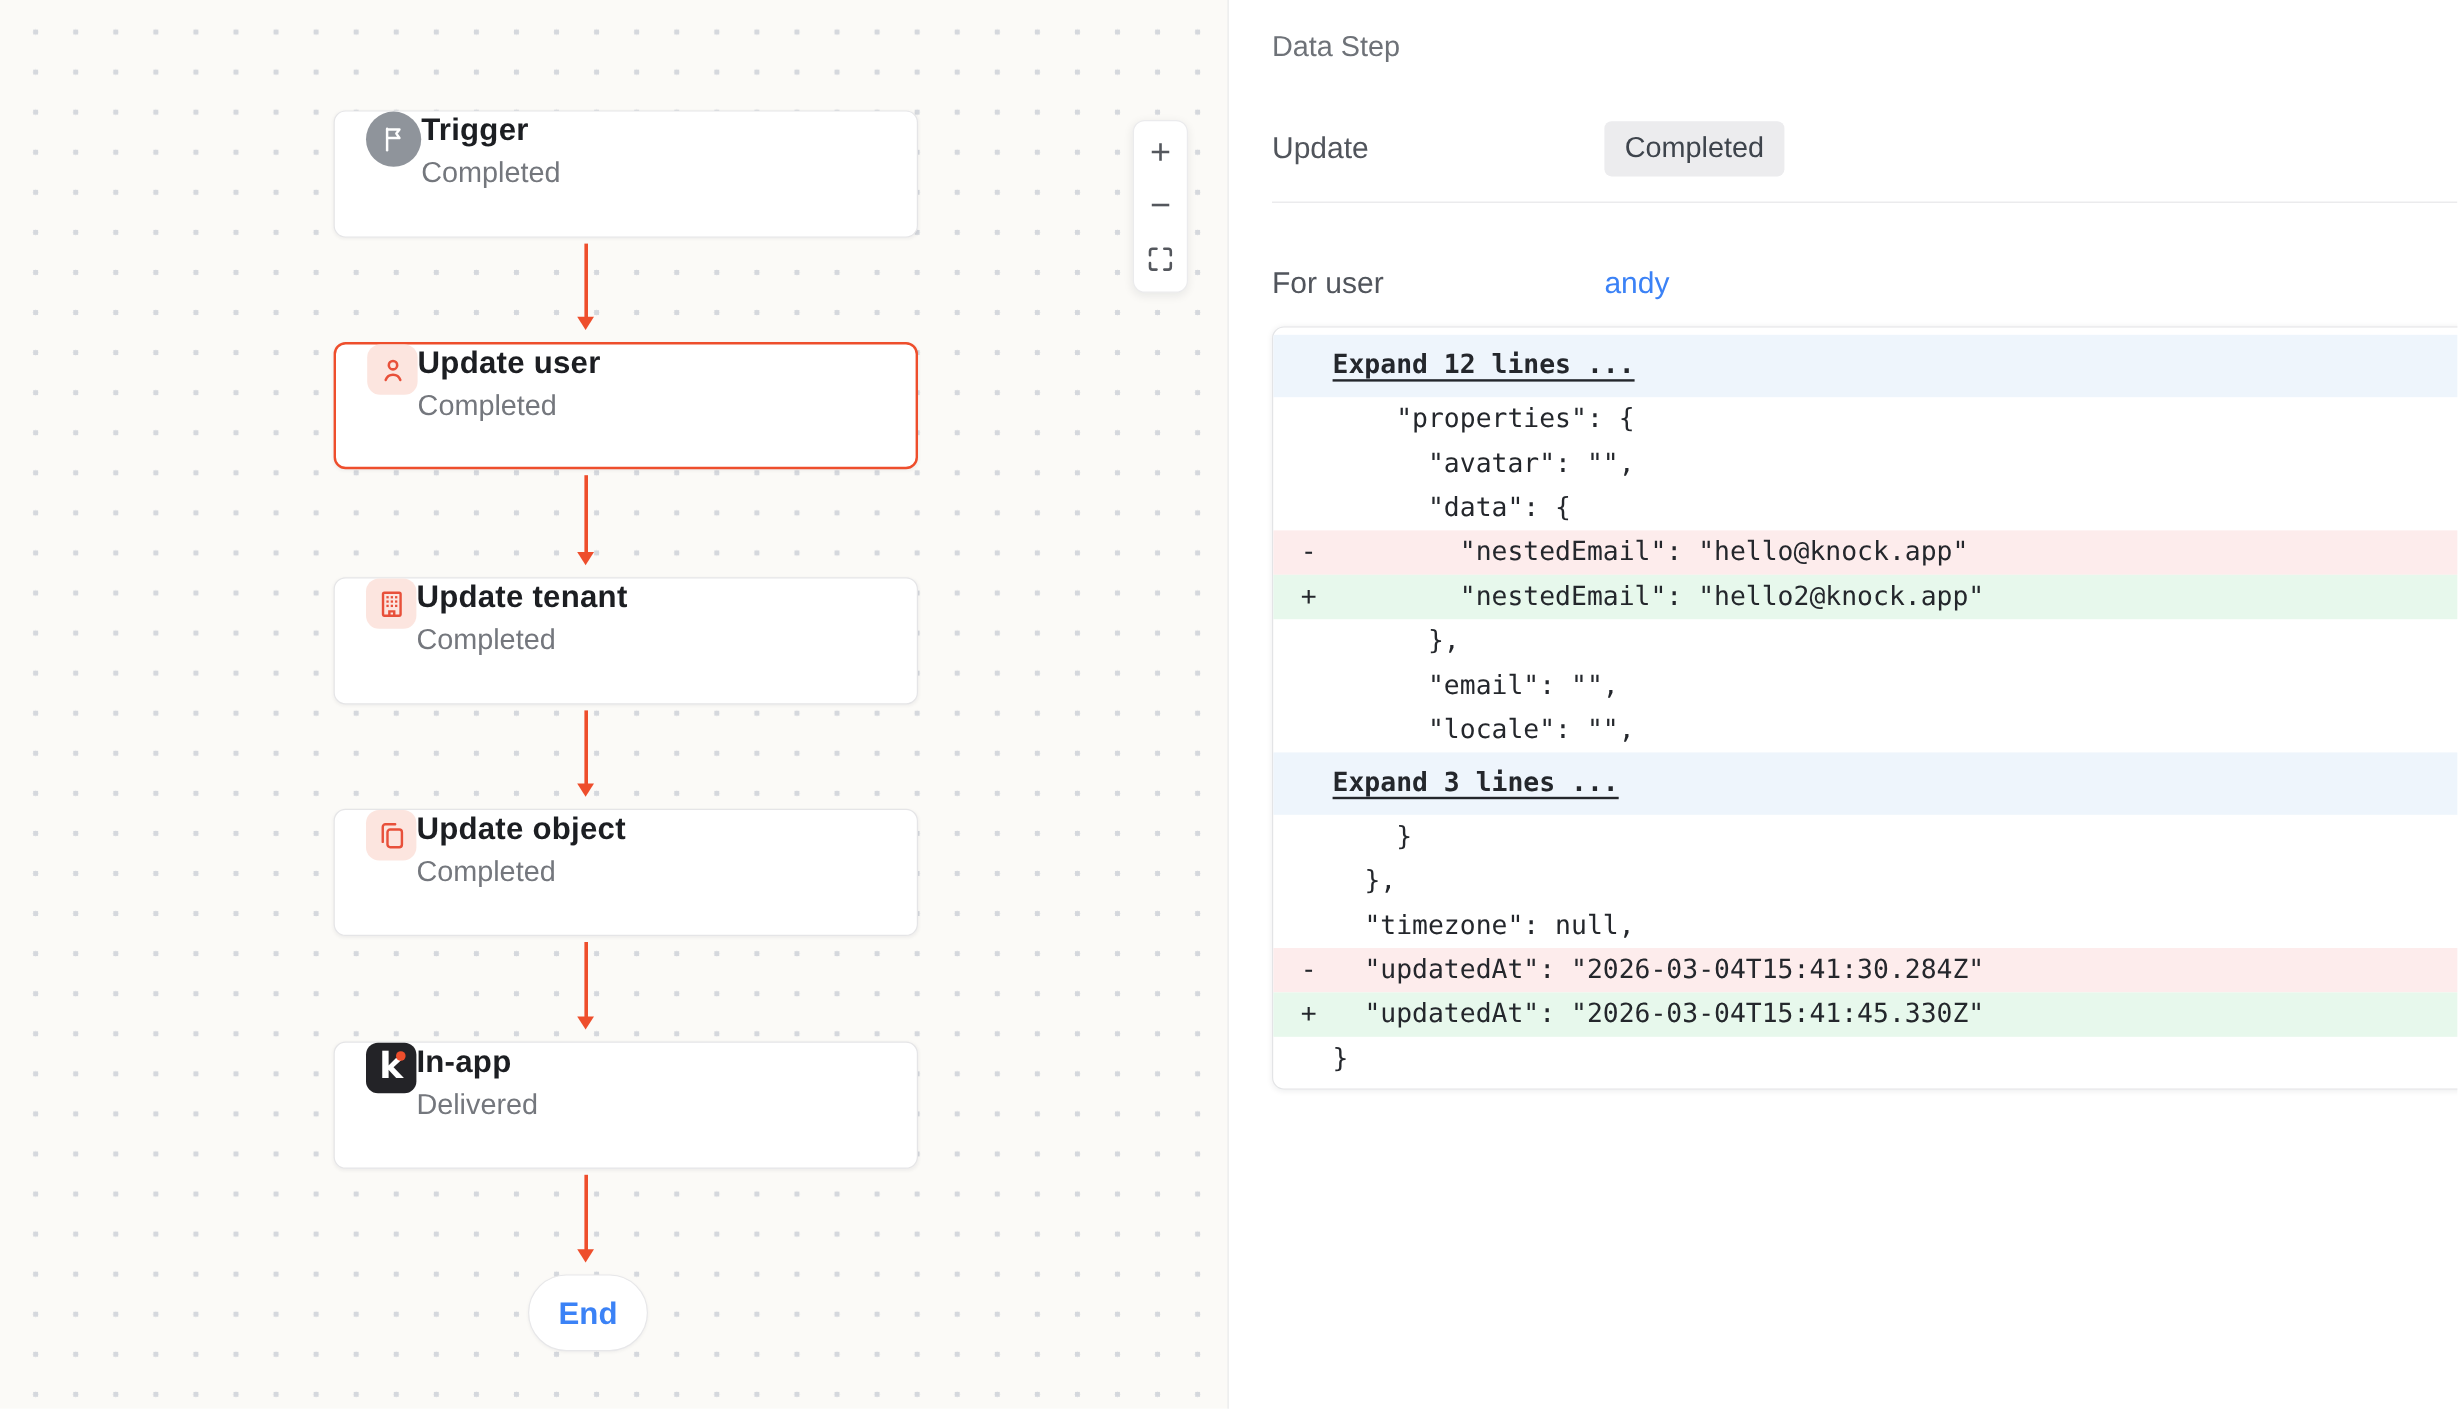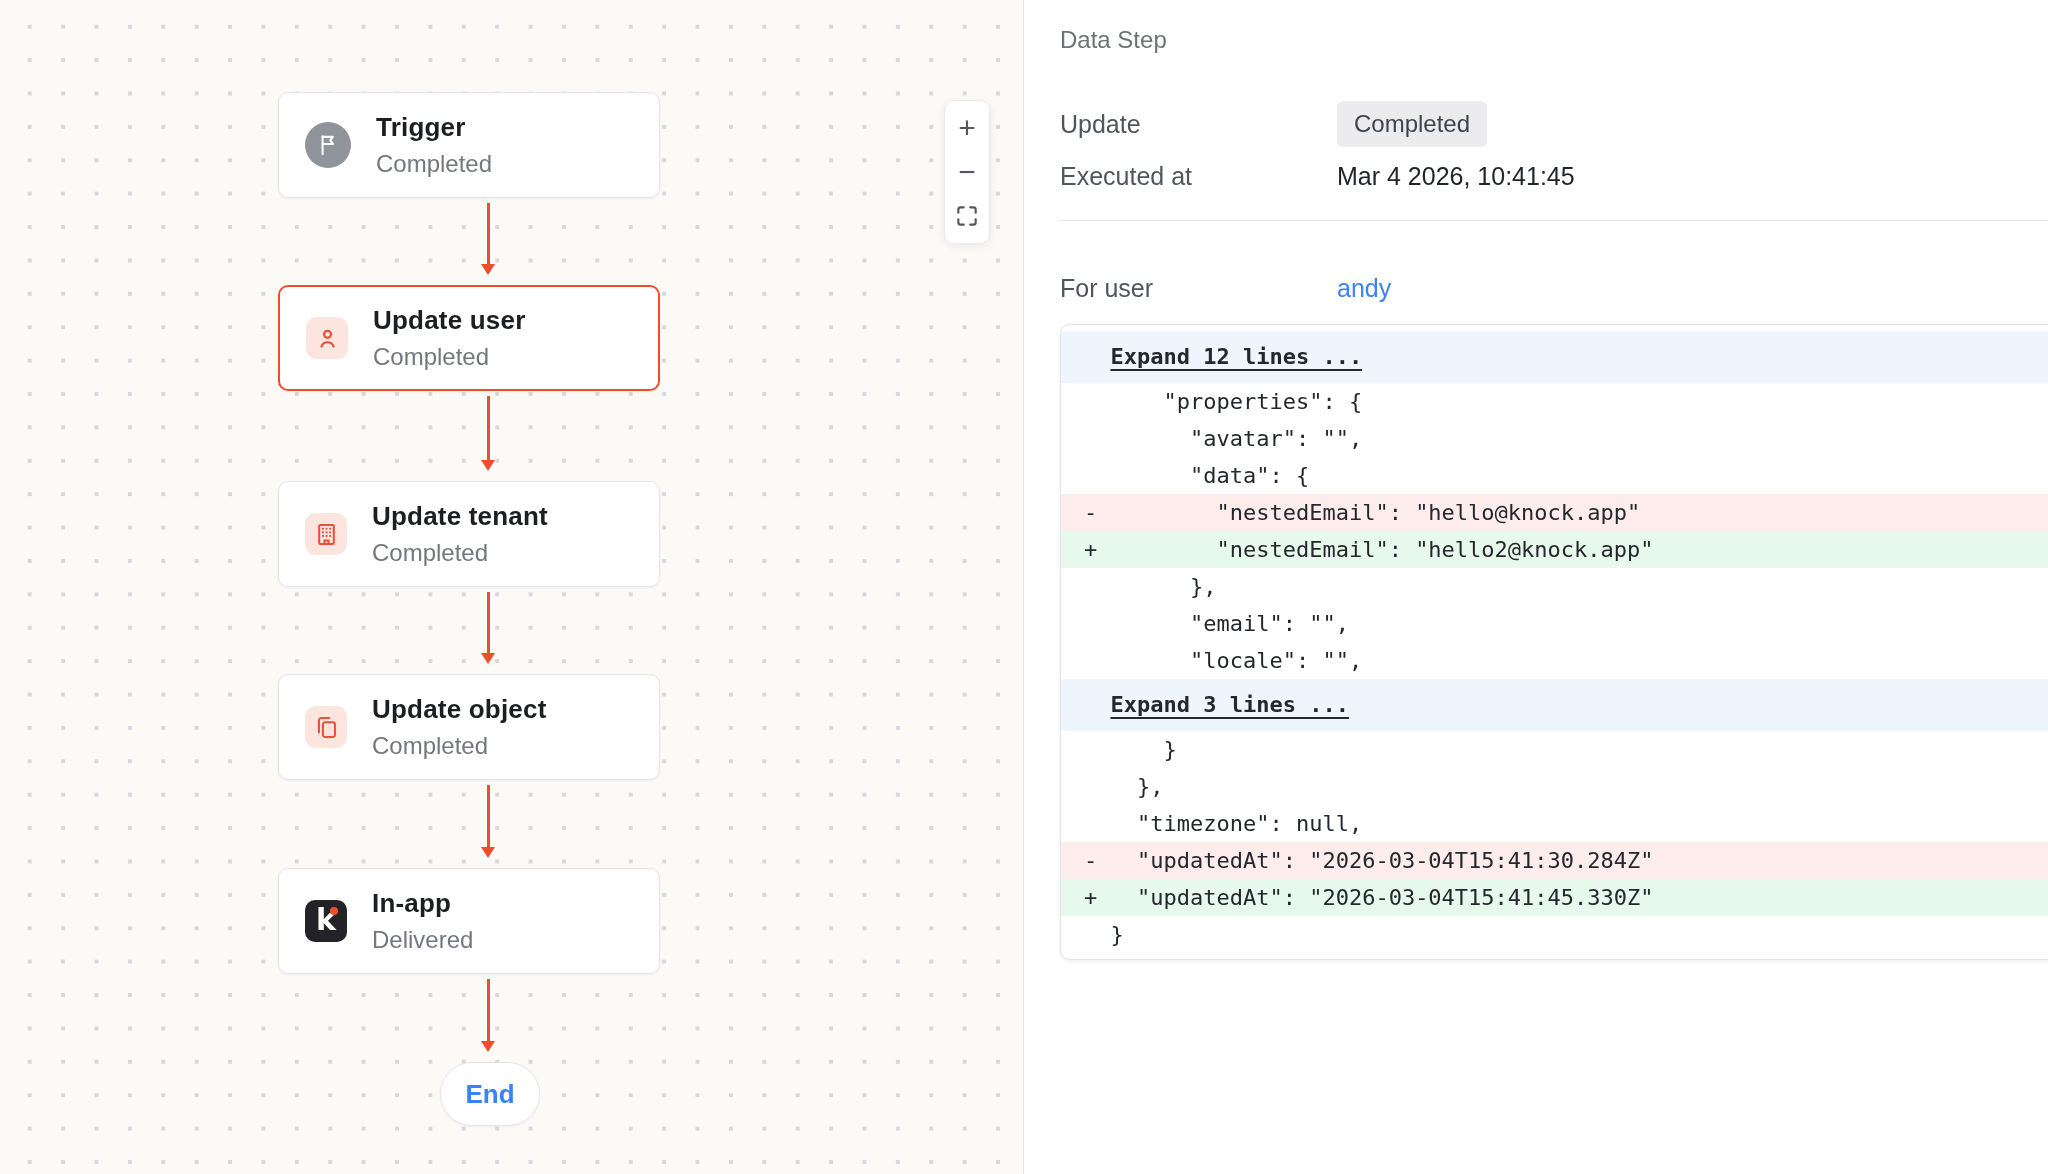--- a/index.html
+++ b/index.html
@@ -9,24 +9,24 @@
   
   .canvas {
     position:relative; width:1024px; height:1174px; flex:0 0 auto;
     background-color:#fbfaf7;
     background-image: radial-gradient(circle, #d5d8dd 2.3px, transparent 2.5px);
     background-size:33.4px 33.4px;
     background-position:13px 10px;
     border-right:1px solid #e5e6e8;
   }
   .node {
-    position:absolute; left:278px; width:382px; height:106px;
+    position:absolute; left:278px; width:487px; height:106px;
     background:#fff; border:1.5px solid #e5e5e7; border-radius:10px;
     box-shadow:0 1px 3px rgba(16,24,40,.05);
-    display:flex; align-items:center; gap:25px; padding:0 26px; cursor:pointer;
+    display:flex; align-items:flex-start; padding:0 26px; cursor:pointer;
   }
   .node.selected { border:2.5px solid #ee4e2c; }
   .node-icon {
     flex:0 0 auto; width:42px; height:42px; border-radius:11px;
     display:flex; align-items:center; justify-content:center; position:relative;
   }
   .icon-gray { background:#8f949b; width:46px; height:46px; border-radius:50%; }
   .icon-red  { background:#fce5df; }
   .icon-dark { background:#232327; border-radius:10px; }
   .node-title { font-size:26px; font-weight:700; color:#1c1e22; letter-spacing:.2px; }
@@ -202,24 +202,20 @@
       <div class="arrow" style="top: 979px; height: 69px;"></div>
     </div>
 
   <div class="panel">
     <div class="eyebrow">Data Step</div>
 
     <div class="fields">
         <div class="field-row">
           <div class="field-label">Update</div>
           <div class="field-value badge">Completed</div>
-        </div>
-        <div class="field-row">
-          <div class="field-label">Executed at</div>
-          <div class="field-value">Mar 4 2026, 10:41:45</div>
         </div>
       </div>
 
     <hr class="separator">
 
     <div class="foruser-row">
       <div class="field-label">For user</div>
       <a class="link-red">andy</a>
     </div>
 

